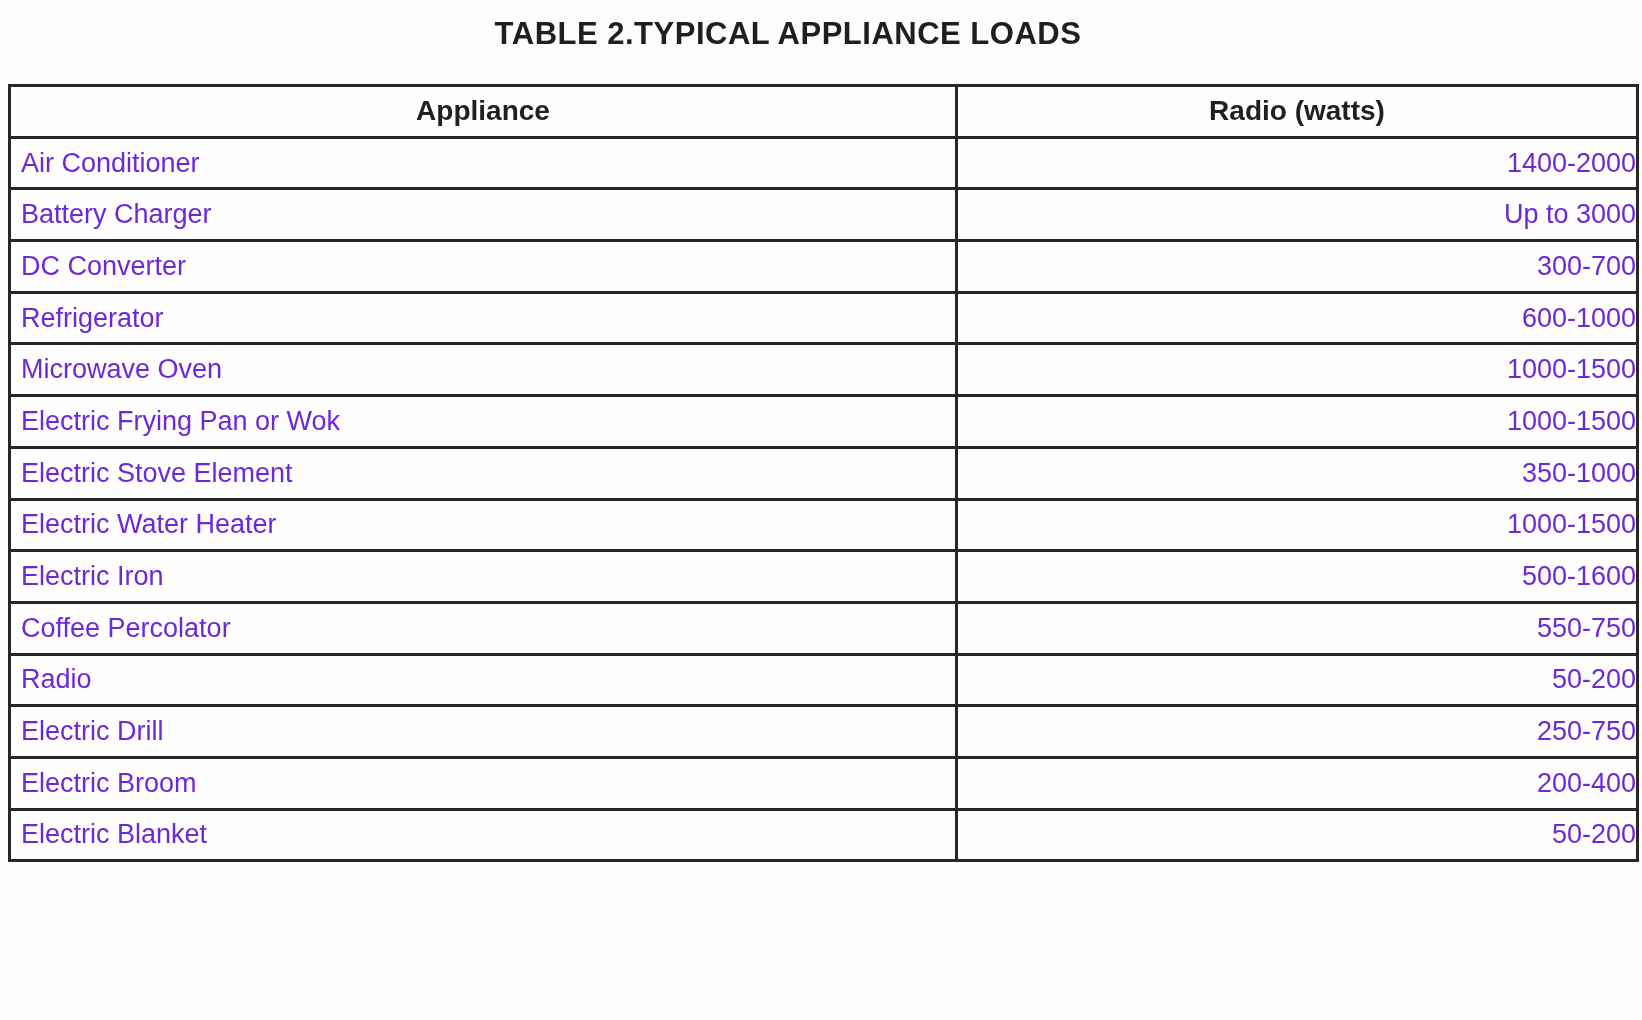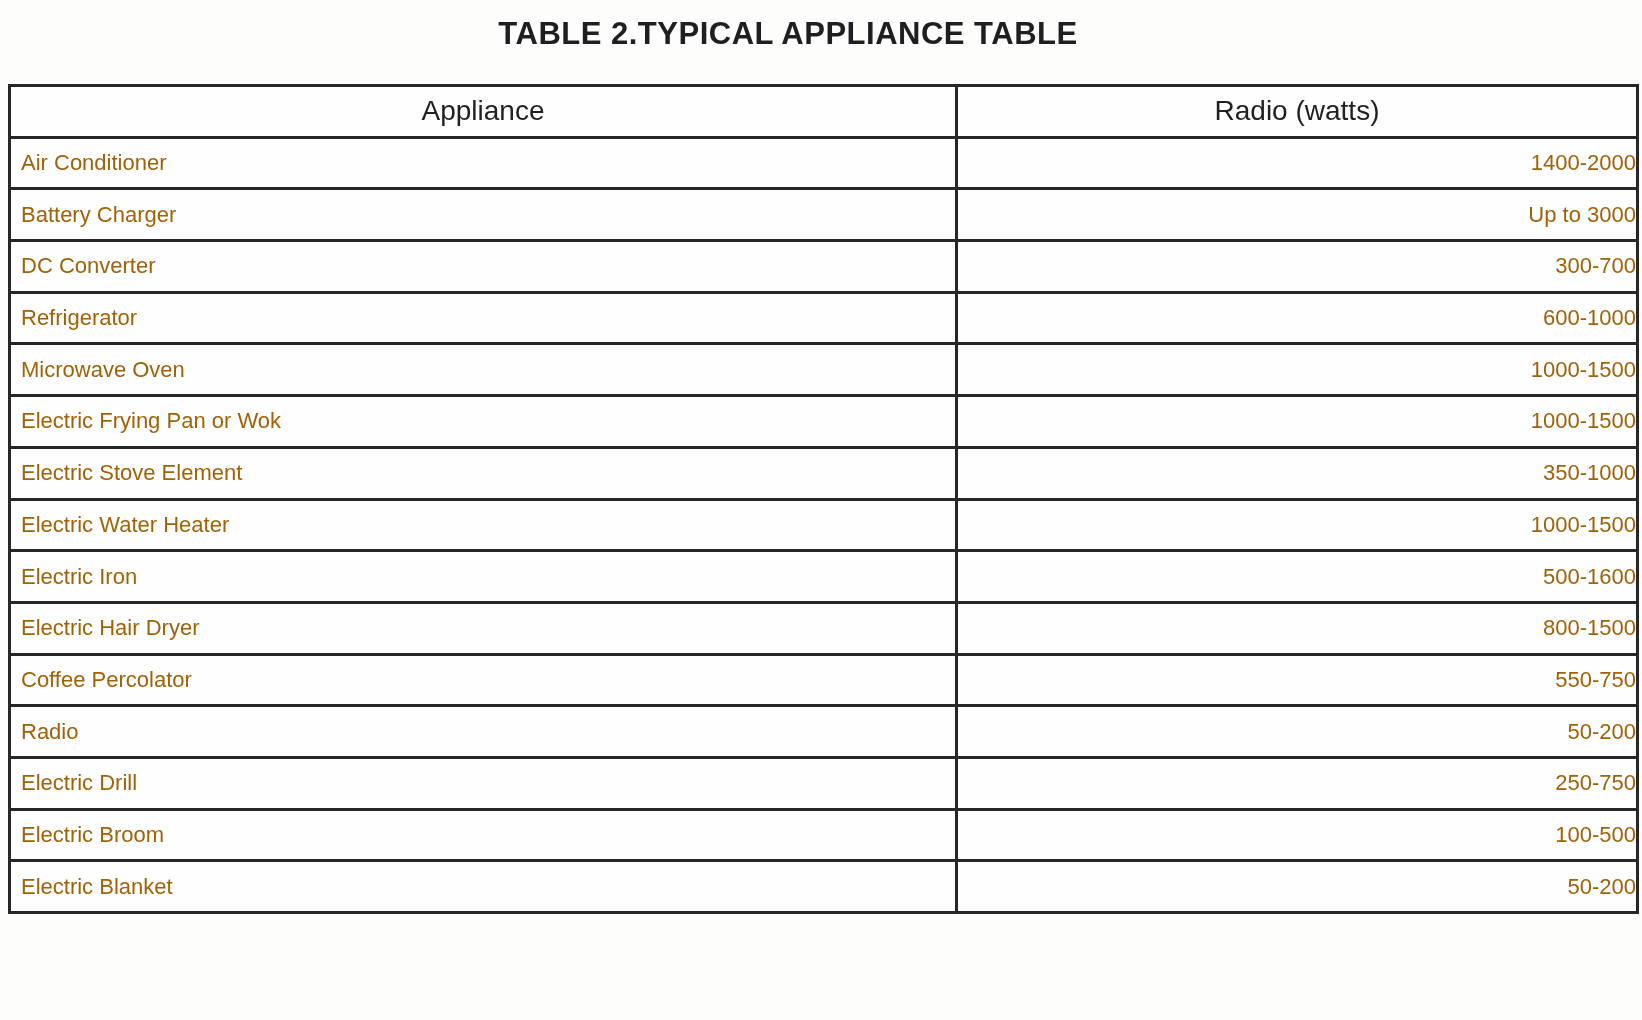--- a/index.html
+++ b/index.html
@@ -40,45 +40,45 @@
     background: #fefefe;
   }
   table.loads-table col.col-appliance { width: 947px; }
   table.loads-table col.col-load { width: 681px; }
   table.loads-table th,
   table.loads-table td {
     border: 3px solid #272727;
     height: 48.7px; 
     padding: 0;
     vertical-align: middle;
-    font-size: 22px;
-    color: #a16207;
+    font-size: 27px;
+    color: #6d28d9;
     overflow: hidden;
     white-space: nowrap;
   }
   table.loads-table th {
-    font-weight: normal;
+    font-weight: bold;
     font-size: 28px;
     color: #1e2022;
   }
   table.loads-table td.cell-appliance {
     text-align: left;
     padding-left: 10px;
   }
   table.loads-table td.cell-load {
     text-align: right;
   }
 </style>
 </head>
 <body>
 
 <div class="page">
 
   <div class="doc-title">
-    <span class="title-prefix">TABLE 2.</span><span>TYPICAL APPLIANCE TABLE</span>
+    <span class="title-prefix">TABLE 2.</span><span>TYPICAL APPLIANCE LOADS</span>
   </div>
 
   <table class="loads-table">
     <colgroup>
       <col class="col-appliance">
       <col class="col-load">
     </colgroup>
     <thead>
       <tr>
         <th>Appliance</th>
@@ -117,38 +117,34 @@
         </tr>
         <tr>
           <td class="cell-appliance">Electric Water Heater</td>
           <td class="cell-load">1000-1500</td>
         </tr>
         <tr>
           <td class="cell-appliance">Electric Iron</td>
           <td class="cell-load">500-1600</td>
         </tr>
         <tr>
-          <td class="cell-appliance">Electric Hair Dryer</td>
-          <td class="cell-load">800-1500</td>
-        </tr>
-        <tr>
           <td class="cell-appliance">Coffee Percolator</td>
           <td class="cell-load">550-750</td>
         </tr>
         <tr>
           <td class="cell-appliance">Radio</td>
           <td class="cell-load">50-200</td>
         </tr>
         <tr>
           <td class="cell-appliance">Electric Drill</td>
           <td class="cell-load">250-750</td>
         </tr>
         <tr>
           <td class="cell-appliance">Electric Broom</td>
-          <td class="cell-load">100-500</td>
+          <td class="cell-load">200-400</td>
         </tr>
         <tr>
           <td class="cell-appliance">Electric Blanket</td>
           <td class="cell-load">50-200</td>
         </tr>
       </tbody>
   </table>
 
 </div>
 

